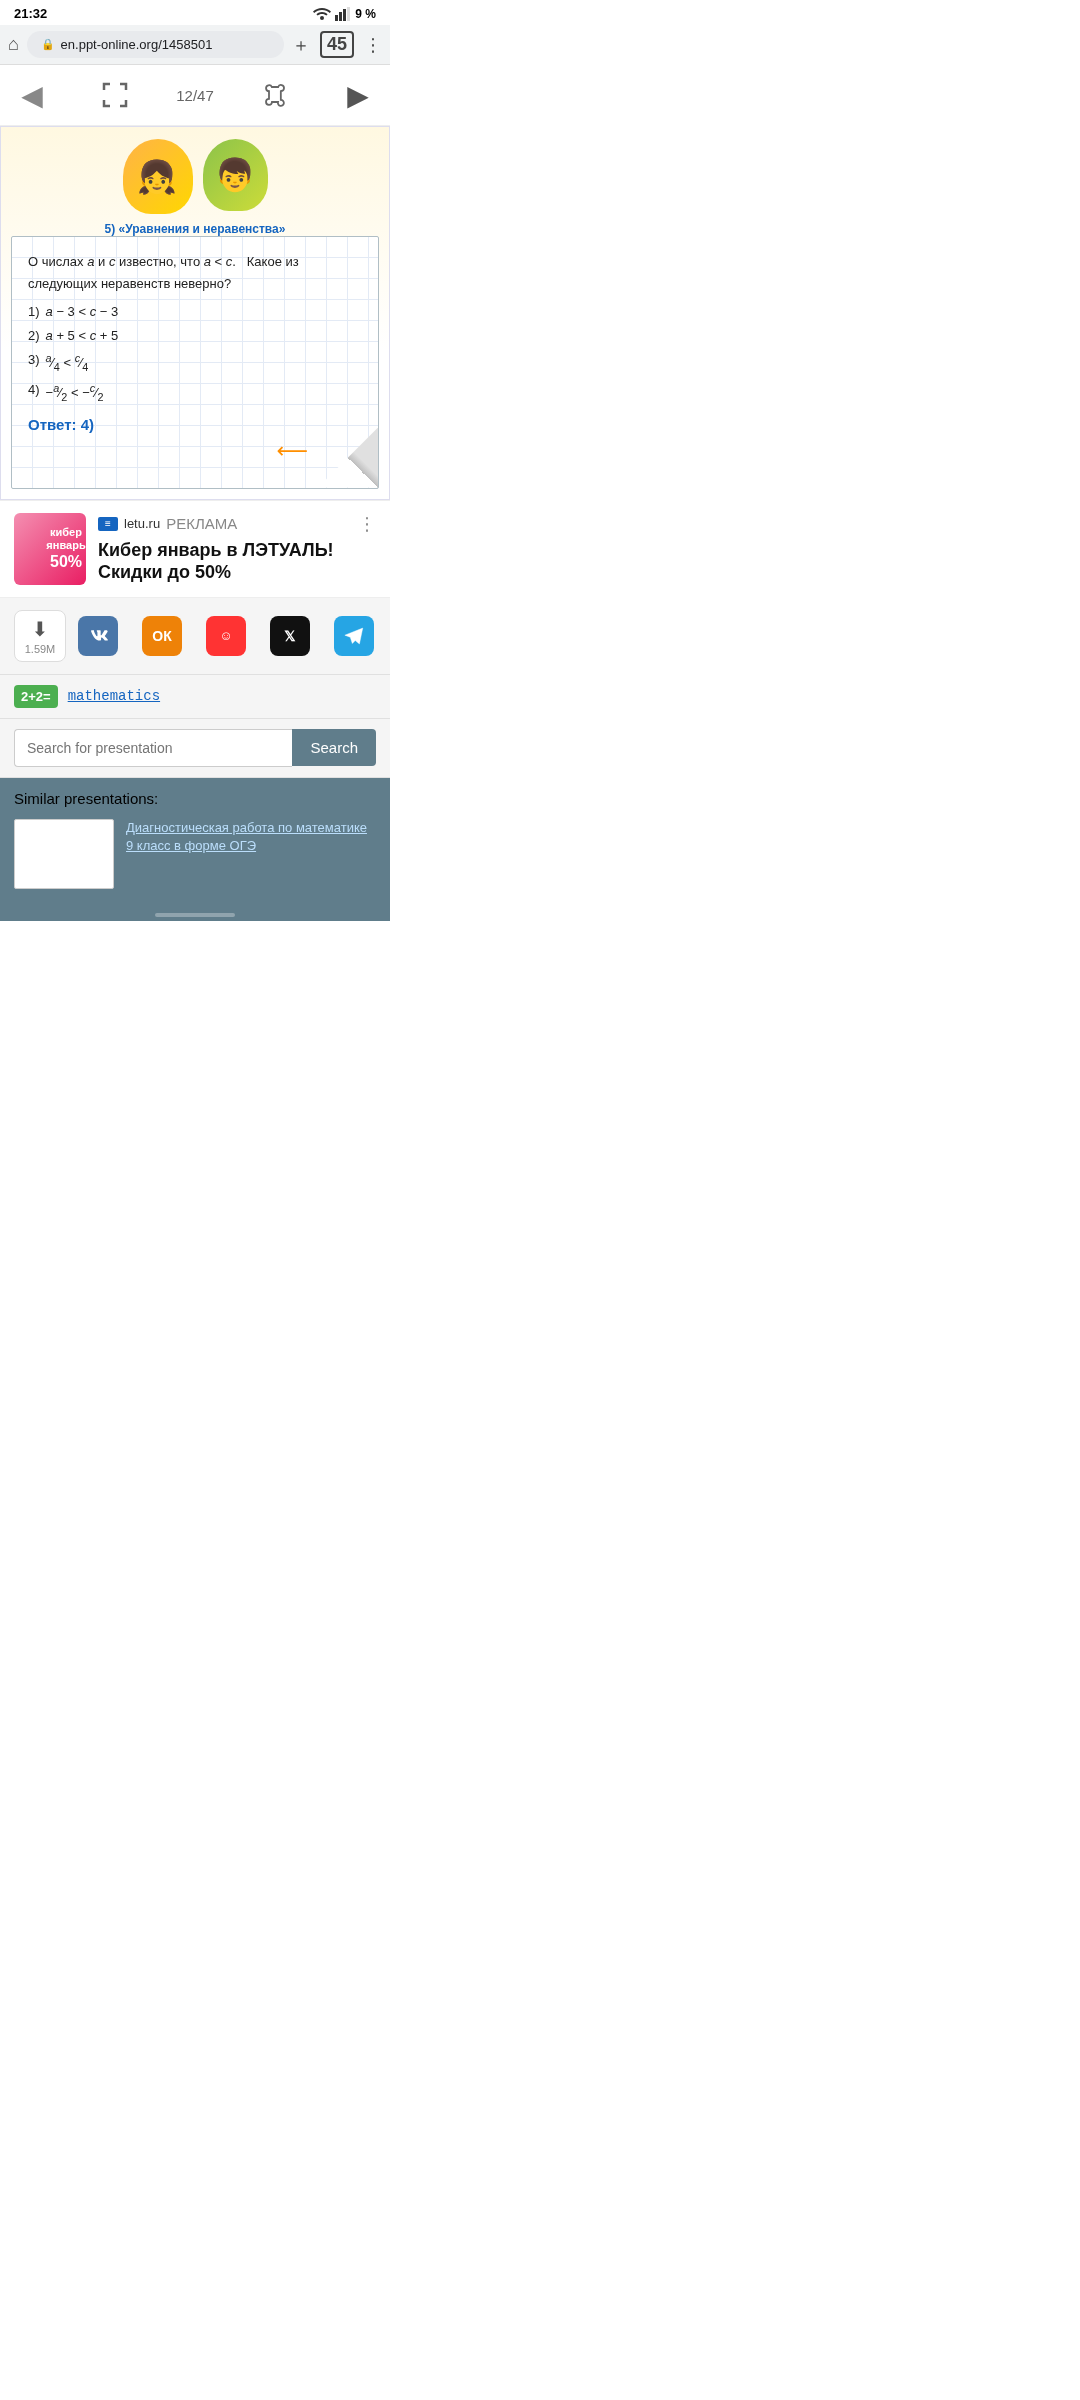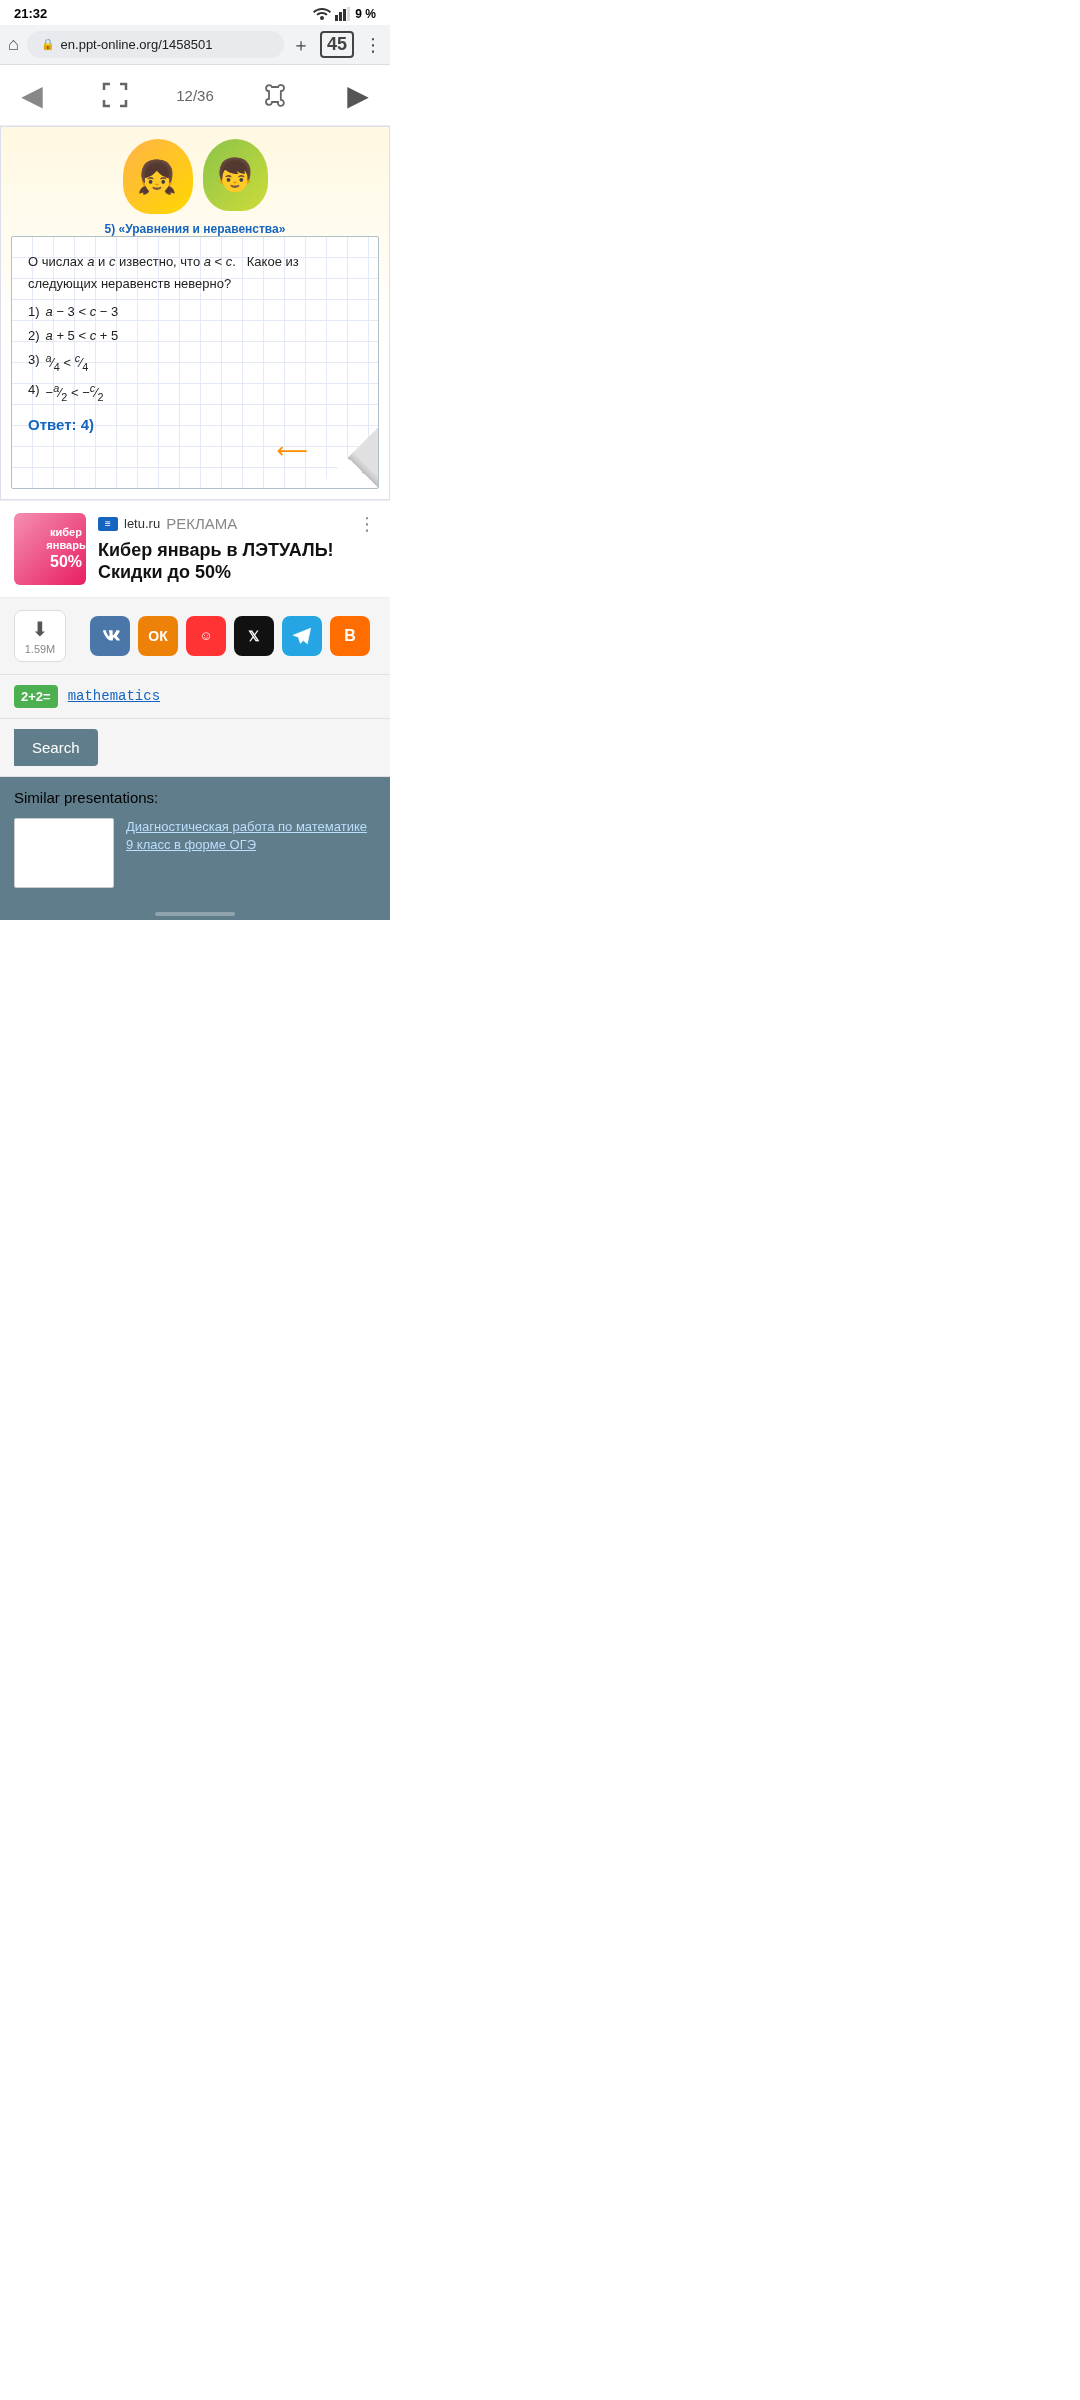--- a/index.html
+++ b/index.html
@@ -256,21 +256,21 @@
       border: 1px solid #ddd;
       border-radius: 8px;
       display: flex; flex-direction: column;
       align-items: center; justify-content: center;
       cursor: pointer;
       gap: 2px;
       flex-shrink: 0;
     }
     .download-icon { font-size: 20px; color: #555; }
     .download-size { font-size: 11px; color: #888; }
-    .social-icons { display: flex; gap: 8px; align-items: flex-end; margin-left: 12px; }
+    .social-icons { display: flex; gap: 24px; align-items: flex-end; }
     .social-icon {
       width: 40px; height: 40px;
       border-radius: 8px;
       display: flex; align-items: center; justify-content: center;
       font-size: 18px;
       color: #fff;
       cursor: pointer;
     }
     .vk-icon { background: #4a76a8; }
     .ok-icon { background: #ee8208; }
@@ -421,21 +421,21 @@
 <div class="slide-nav">
   <button class="nav-btn">◀</button>
   <div class="nav-expand">
     <svg width="26" height="26" viewBox="0 0 26 26">
       <polyline points="2,8 2,2 8,2" fill="none" stroke="#666" stroke-width="2.5"></polyline>
       <polyline points="18,2 24,2 24,8" fill="none" stroke="#666" stroke-width="2.5"></polyline>
       <polyline points="24,18 24,24 18,24" fill="none" stroke="#666" stroke-width="2.5"></polyline>
       <polyline points="8,24 2,24 2,18" fill="none" stroke="#666" stroke-width="2.5"></polyline>
     </svg>
   </div>
-  <span class="slide-counter">12/36</span>
+  <span class="slide-counter">12/47</span>
   <div class="nav-share">
     <svg width="24" height="24" viewBox="0 0 24 24">
       <path d="M18 8a3 3 0 1 0-2.83-4H8.83A3 3 0 1 0 6 8.17v7.66A3 3 0 1 0 9 19h6a3 3 0 1 0 2.83-2.17V8.17A3.01 3.01 0 0 0 18 8z" fill="none" stroke="#666" stroke-width="1.8"></path>
     </svg>
   </div>
   <button class="nav-btn active">▶</button>
 </div>
 
 <div class="slide-area">
   <div class="slide-img-placeholder">
@@ -520,20 +520,21 @@
     </div>
   </div>
 </div>
 
 <div class="category-row">
   <span class="cat-icon">2+2=</span>
   <span class="cat-label">mathematics</span>
 </div>
 
 <div class="search-row">
+  <input class="search-input" type="text" placeholder="Search for presentation" style="">
   <button class="search-btn">Search</button>
 </div>
 
 <div class="similar-section">
   <div class="similar-title">Similar presentations:</div>
   <div class="similar-card">
     <div class="sim-thumb"></div>
     <span class="sim-title">Диагностическая работа по математике 9 класс в форме ОГЭ</span>
   </div>
 </div>

